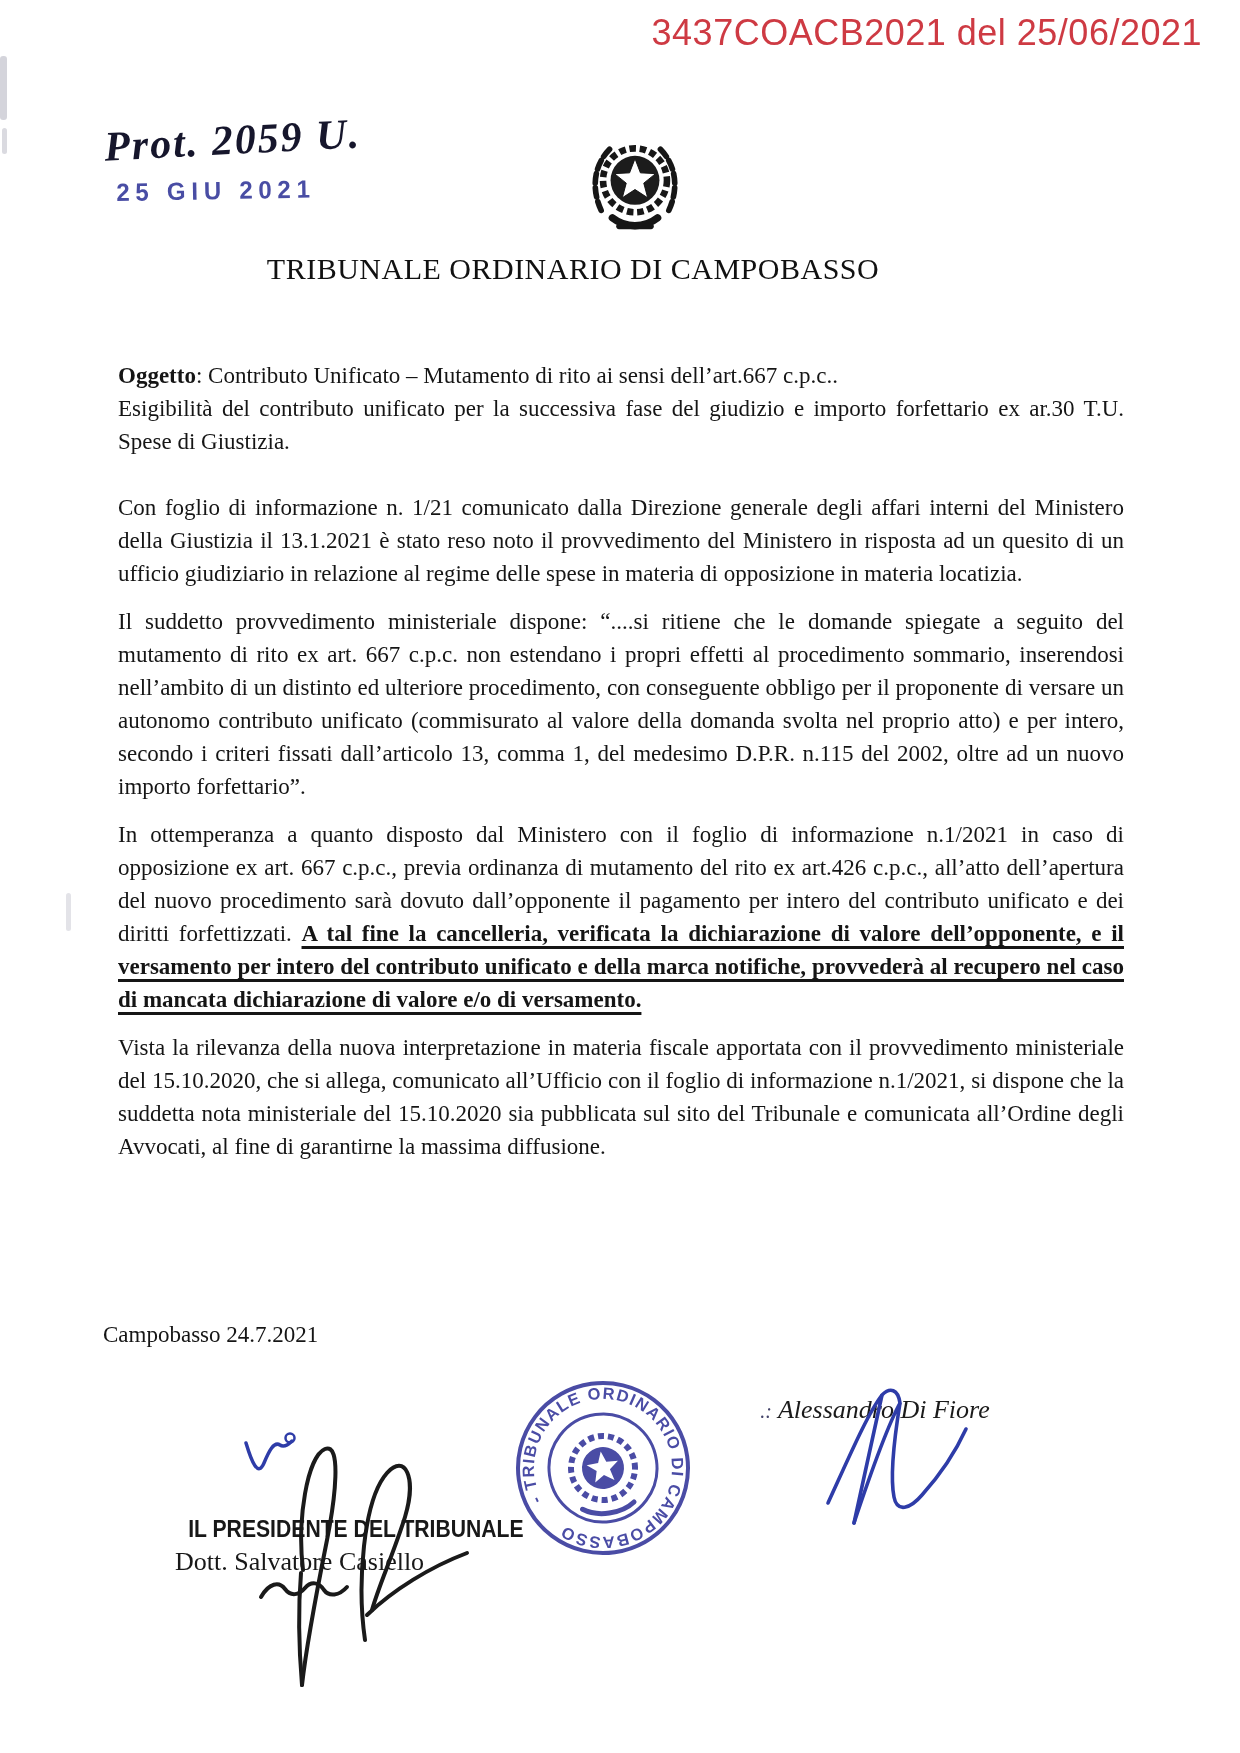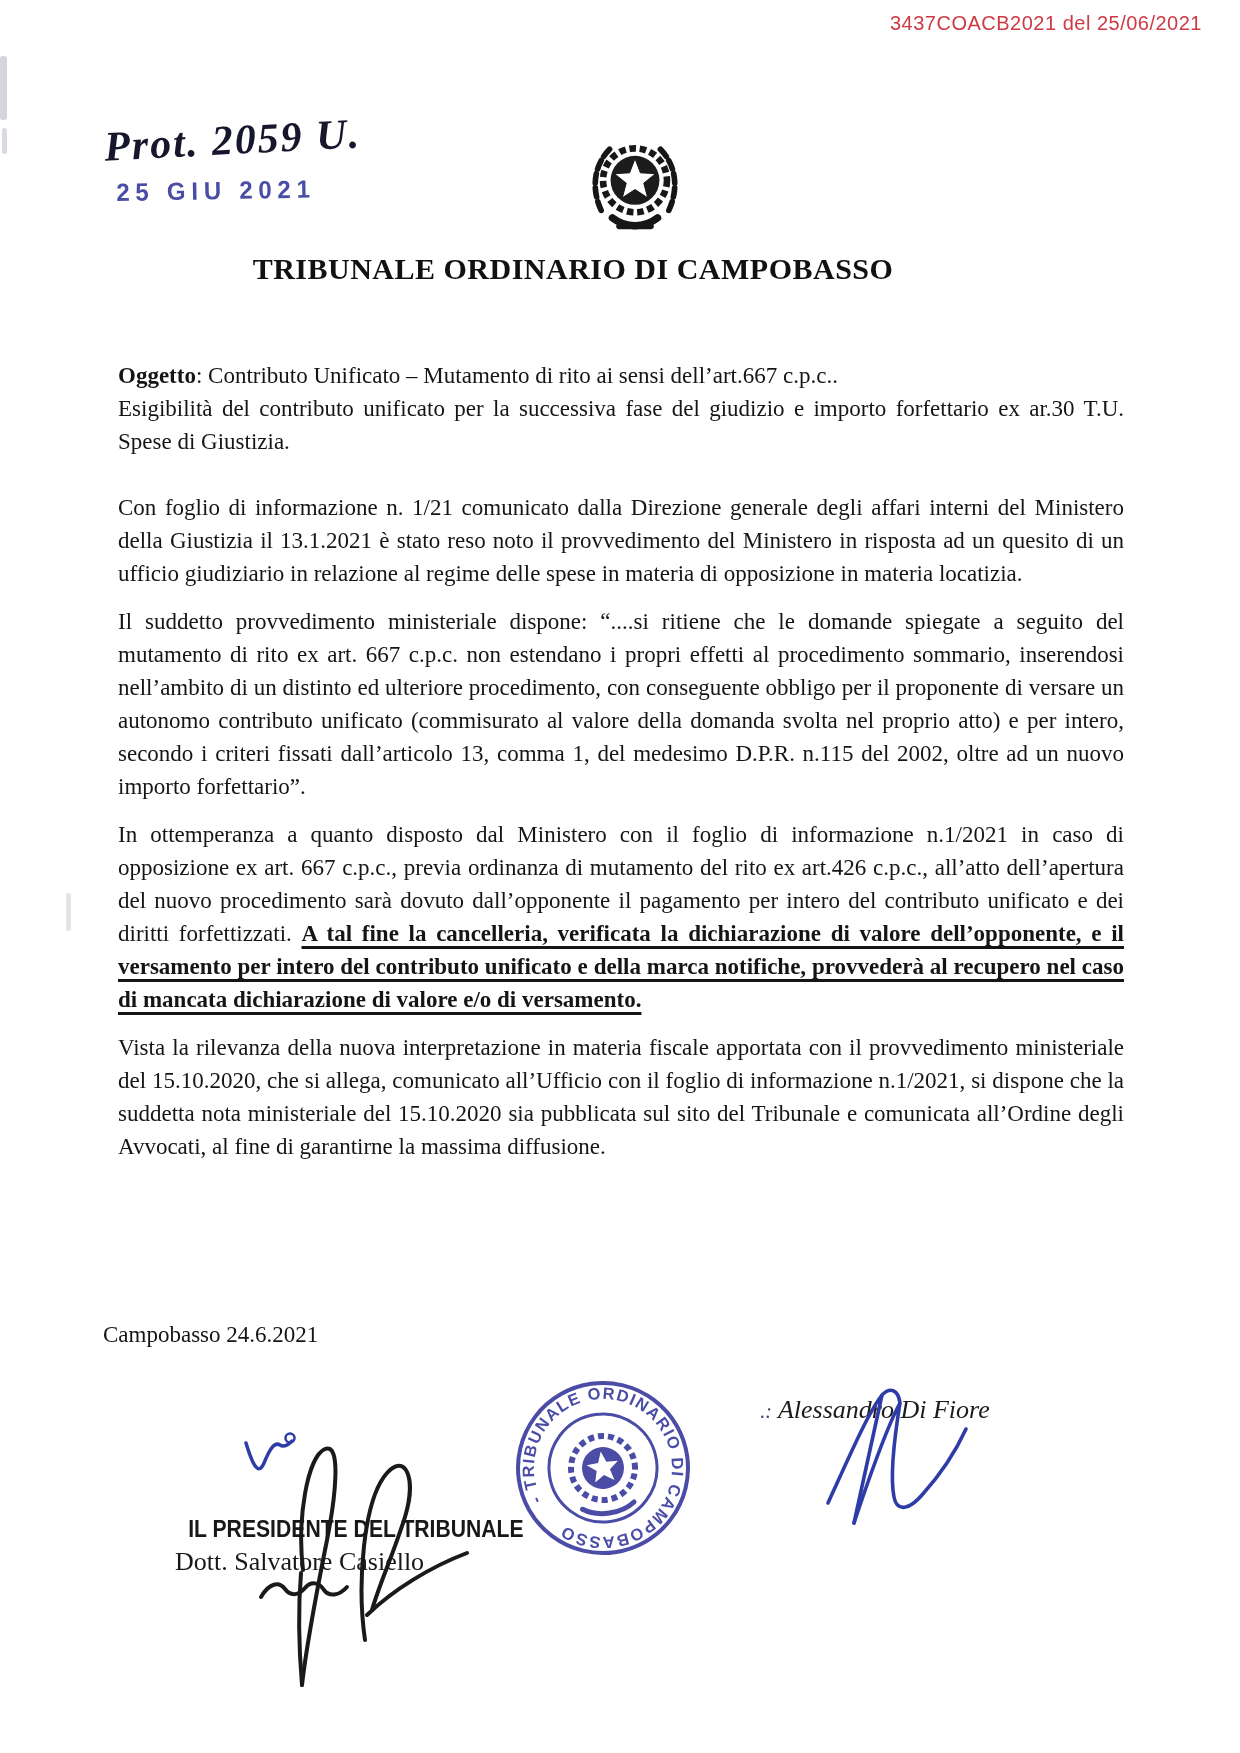--- a/index.html
+++ b/index.html
@@ -9,21 +9,21 @@
     margin:0 auto;
     background:#ffffff;
     overflow:hidden;
     font-family:"Liberation Serif", serif;
     color:#1a1a1a;
   }
   
   .ref-red{
     position:absolute;top:12px;right:38px;
     font-family:"Liberation Sans", sans-serif;
-    font-size:20px;color:#ce3a43;letter-spacing:.5px;
+    font-size:36px;color:#ce3a43;letter-spacing:.5px;
     white-space:nowrap;
   }
   
   .prot-hand{
     position:absolute;left:104px;top:116px;
     font-style:italic;font-weight:bold;
     font-size:42px;color:#16162c;
     transform:rotate(-3deg);
     letter-spacing:2px;white-space:nowrap;
   }
@@ -32,21 +32,21 @@
     font-family:"Liberation Sans", sans-serif;
     font-weight:bold;font-size:25px;color:#3a3e9d;
     letter-spacing:6px;transform:rotate(-1deg) scaleX(.96);
     transform-origin:left top;white-space:nowrap;opacity:.92;
   }
   
   .emblem{position:absolute;left:588px;top:132px;width:94px;height:106px;}
   
   .doc-title{
     position:absolute;left:103px;top:252px;width:1036px;
-    text-align:center;font-weight:bold;font-size:30px;
+    text-align:center;font-weight:normal;font-size:30px;
     letter-spacing:.5px;transform:translateX(-48px);
     white-space:nowrap;color:#111;
   }
   
   .text-col{
     position:absolute;left:103px;top:344px;width:1036px;
     font-size:23px;line-height:33px;text-align:justify;
     color:#151515;
   }
   .text-col p{margin:15px;}
@@ -128,21 +128,21 @@
   <div class="doc-title">TRIBUNALE ORDINARIO DI CAMPOBASSO</div>
 
   <div class="text-col">
     <p class="subject"><span class="bold">Oggetto</span><span>: Contributo Unificato – Mutamento di rito ai sensi dell’art.667 c.p.c..</span><br><span>Esigibilità del contributo unificato per la successiva fase del giudizio e importo forfettario ex ar.30 T.U. Spese di Giustizia.</span></p>
     <p>Con foglio di informazione n. 1/21 comunicato dalla Direzione generale degli affari interni del Ministero della Giustizia il 13.1.2021 è stato reso noto il provvedimento del Ministero in risposta ad un quesito di un ufficio giudiziario in relazione al regime delle spese in materia di opposizione in materia locatizia.</p>
     <p>Il suddetto provvedimento ministeriale dispone: “....si ritiene che le domande spiegate a seguito del mutamento di rito ex art. 667 c.p.c. non estendano i propri effetti al procedimento sommario, inserendosi nell’ambito di un distinto ed ulteriore procedimento, con conseguente obbligo per il proponente di versare un autonomo contributo unificato (commisurato al valore della domanda svolta nel proprio atto) e per intero, secondo i criteri fissati dall’articolo 13, comma 1, del medesimo D.P.R. n.115 del 2002, oltre ad un nuovo importo forfettario”.</p>
     <p><span>In ottemperanza a quanto disposto dal Ministero con il foglio di informazione n.1/2021 in caso di opposizione ex art. 667 c.p.c., previa ordinanza di mutamento del rito ex art.426 c.p.c., all’atto dell’apertura del nuovo procedimento sarà dovuto dall’opponente il pagamento per intero del contributo unificato e dei diritti forfettizzati. </span><span class="emph">A tal fine la cancelleria, verificata la dichiarazione di valore dell’opponente, e il versamento per intero del contributo unificato e della marca notifiche, provvederà al recupero nel caso di mancata dichiarazione di valore e/o di versamento.</span></p>
     <p>Vista la rilevanza della nuova interpretazione in materia fiscale apportata con il provvedimento ministeriale del 15.10.2020, che si allega, comunicato all’Ufficio con il foglio di informazione n.1/2021, si dispone che la suddetta nota ministeriale del 15.10.2020 sia pubblicata sul sito del Tribunale e comunicata all’Ordine degli Avvocati, al fine di garantirne la massima diffusione.</p>
   </div>
 
-  <div class="dateline">Campobasso 24.6.2021</div>
+  <div class="dateline">Campobasso 24.7.2021</div>
 
   <svg class="visto" viewBox="0 0 70 60" aria-hidden="true">
     <path d="M8 14 C 14 34 20 48 26 34 C 31 22 36 12 42 16 C 46 19 50 16 54 12" fill="none" stroke="#2e3ca8" stroke-width="3.5" stroke-linecap="round"></path>
     <circle cx="52" cy="9" r="4.5" fill="none" stroke="#2e3ca8" stroke-width="2.5"></circle>
   </svg>
 
   <svg class="president-sig" viewBox="0 0 230 280" aria-hidden="true">
     <g fill="none" stroke="#1a1a1a" stroke-width="4" stroke-linecap="round">
       <path d="M58 145 C 52 95 62 32 80 24 C 97 17 90 75 82 115 C 72 165 62 215 57 260"></path>
       <path d="M57 260 C 54 225 53 185 56 148"></path>

